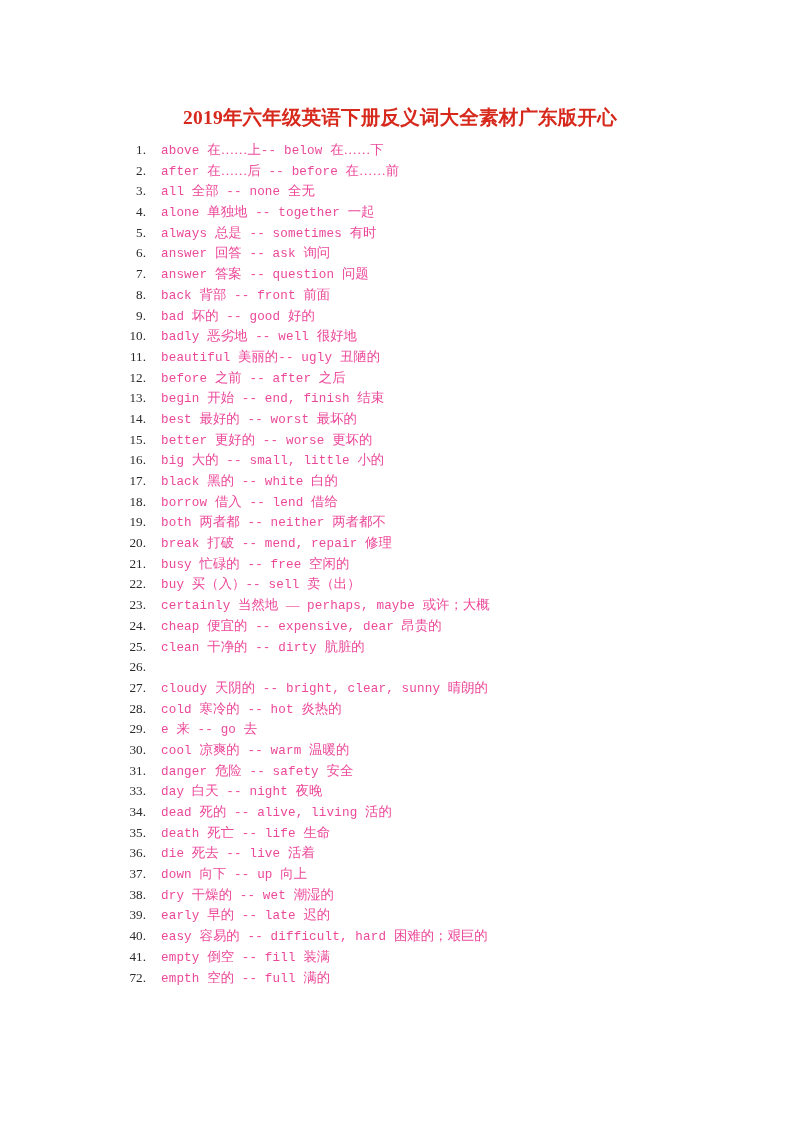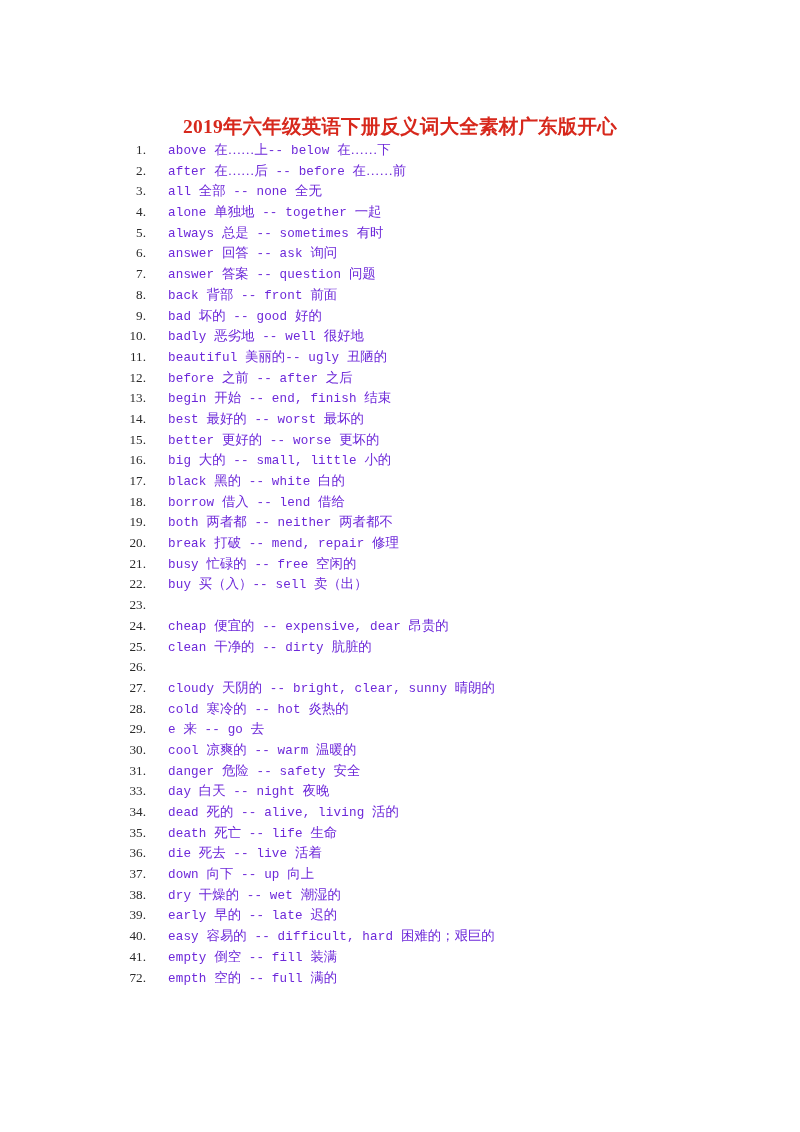--- a/index.html
+++ b/index.html
@@ -23,21 +23,21 @@
     top: 0;
     width: 800px;
     height: 1132px;
     background: #ffffff;
   }
 
   
   .doc-title {
     position: absolute;
     left: 0;
-    top: 114px;
+    top: 105px;
     width: 800px;
     text-align: center;
     font-family: "Liberation Serif", "DejaVu Serif", serif;
     font-weight: bold;
     font-size: 19.5px;
     line-height: 26px;
     letter-spacing: 0.2px;
     color: #d7281c;
     white-space: nowrap;
   }
@@ -67,25 +67,25 @@
     flex: 0 0 auto;
     width: 28px;
     text-align: right;
     font-family: "Liberation Serif", "DejaVu Serif", serif;
     font-size: 13.2px;
     color: #2a2a2a;
   }
 
   .item-text {
     flex: 0 0 auto;
-    margin-left: 22px;
+    margin-left: 15px;
     font-family: "Liberation Mono", "DejaVu Sans Mono", monospace;
     font-size: 12.6px;
     letter-spacing: 0.15px;
-    color: #6d28d9;
+    color: #ec4899;
   }
 
   
   .cjk {
     font-family: "Liberation Serif", "DejaVu Serif", serif;
     font-size: 13.4px;
     letter-spacing: 0;
   }
 </style>
 </head>
@@ -179,20 +179,21 @@
       <li class="word-item">
         <span class="item-num">21.</span>
         <span class="item-text">busy <span class="cjk">忙碌的</span> -- free <span class="cjk">空闲的</span></span>
       </li>
       <li class="word-item">
         <span class="item-num">22.</span>
         <span class="item-text">buy <span class="cjk">买（入）</span>-- sell <span class="cjk">卖（出）</span></span>
       </li>
       <li class="word-item">
         <span class="item-num">23.</span>
+        <span class="item-text">certainly <span class="cjk">当然地</span> <span class="cjk">—</span> perhaps, maybe <span class="cjk">或许；大概</span></span>
       </li>
       <li class="word-item">
         <span class="item-num">24.</span>
         <span class="item-text">cheap <span class="cjk">便宜的</span> -- expensive, dear <span class="cjk">昂贵的</span></span>
       </li>
       <li class="word-item">
         <span class="item-num">25.</span>
         <span class="item-text">clean <span class="cjk">干净的</span> -- dirty <span class="cjk">肮脏的</span></span>
       </li>
       <li class="word-item">

